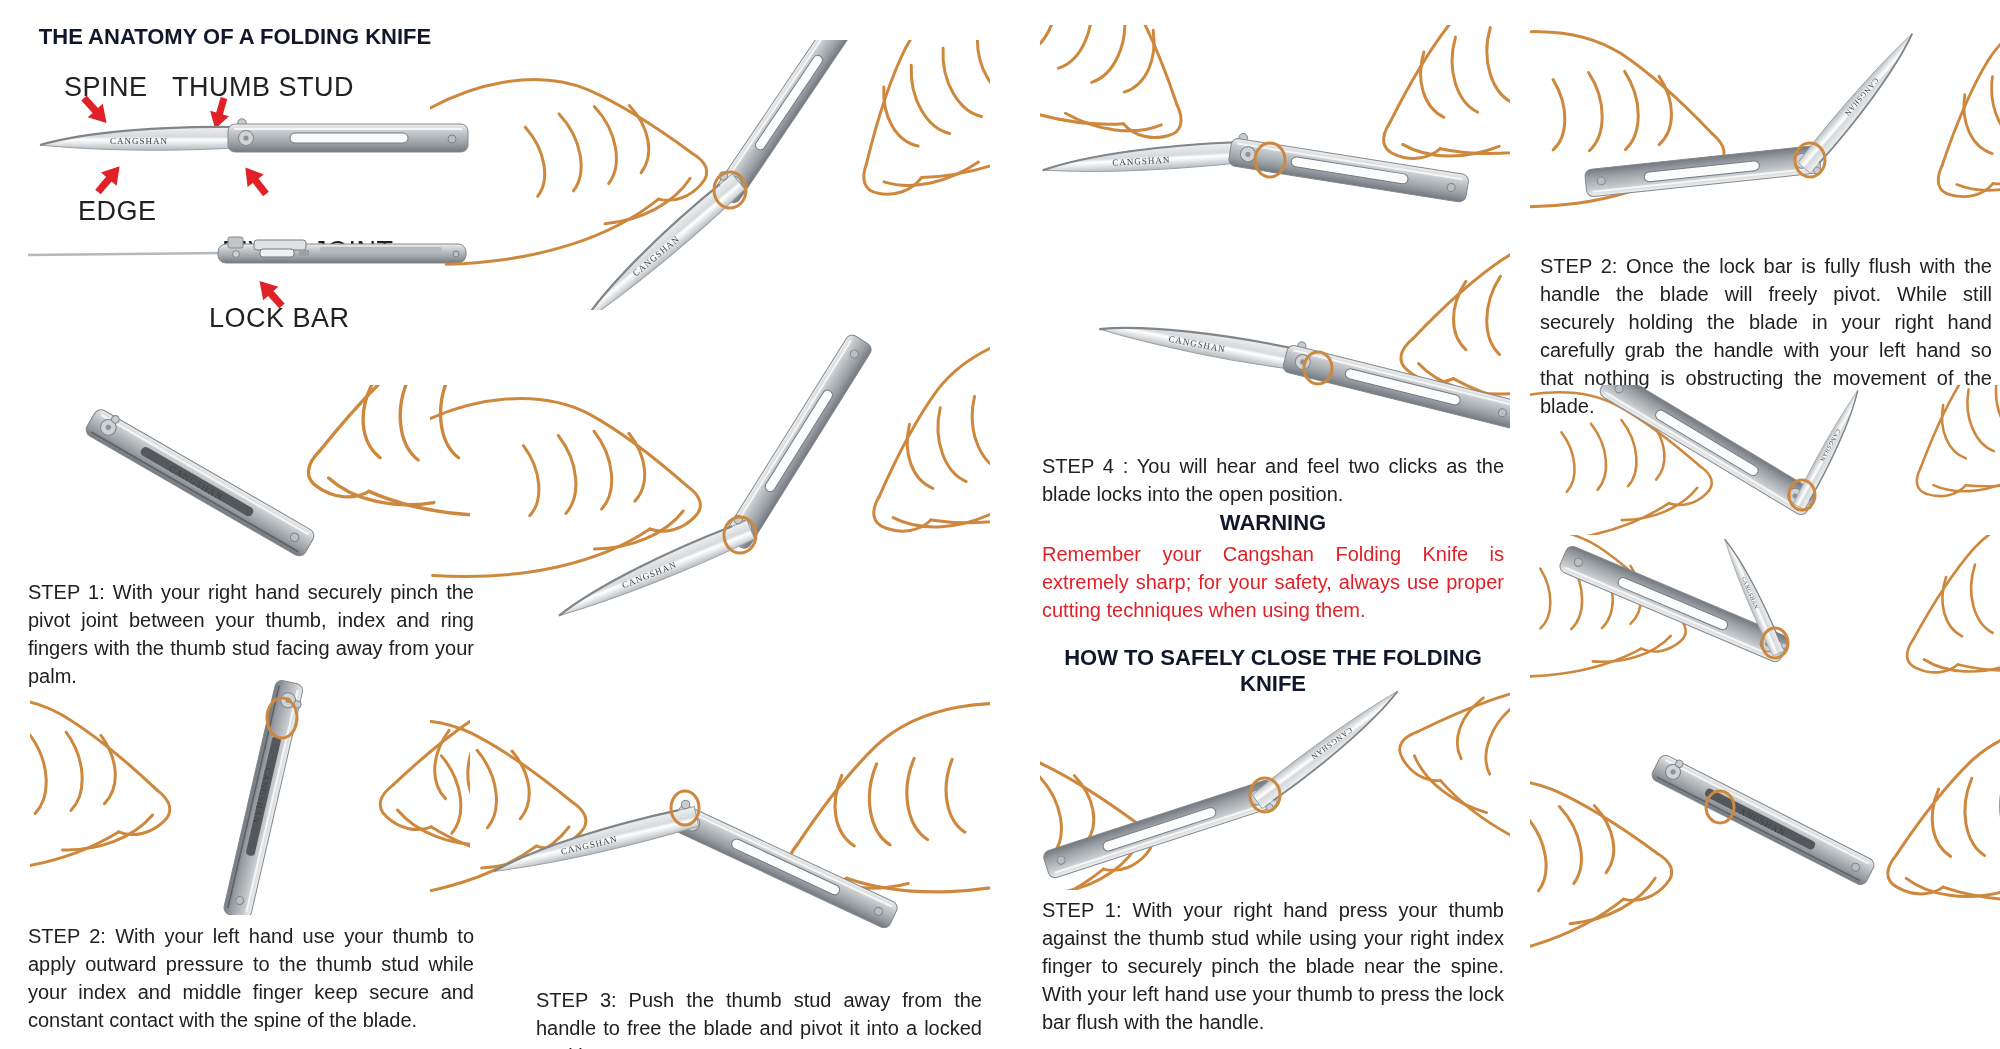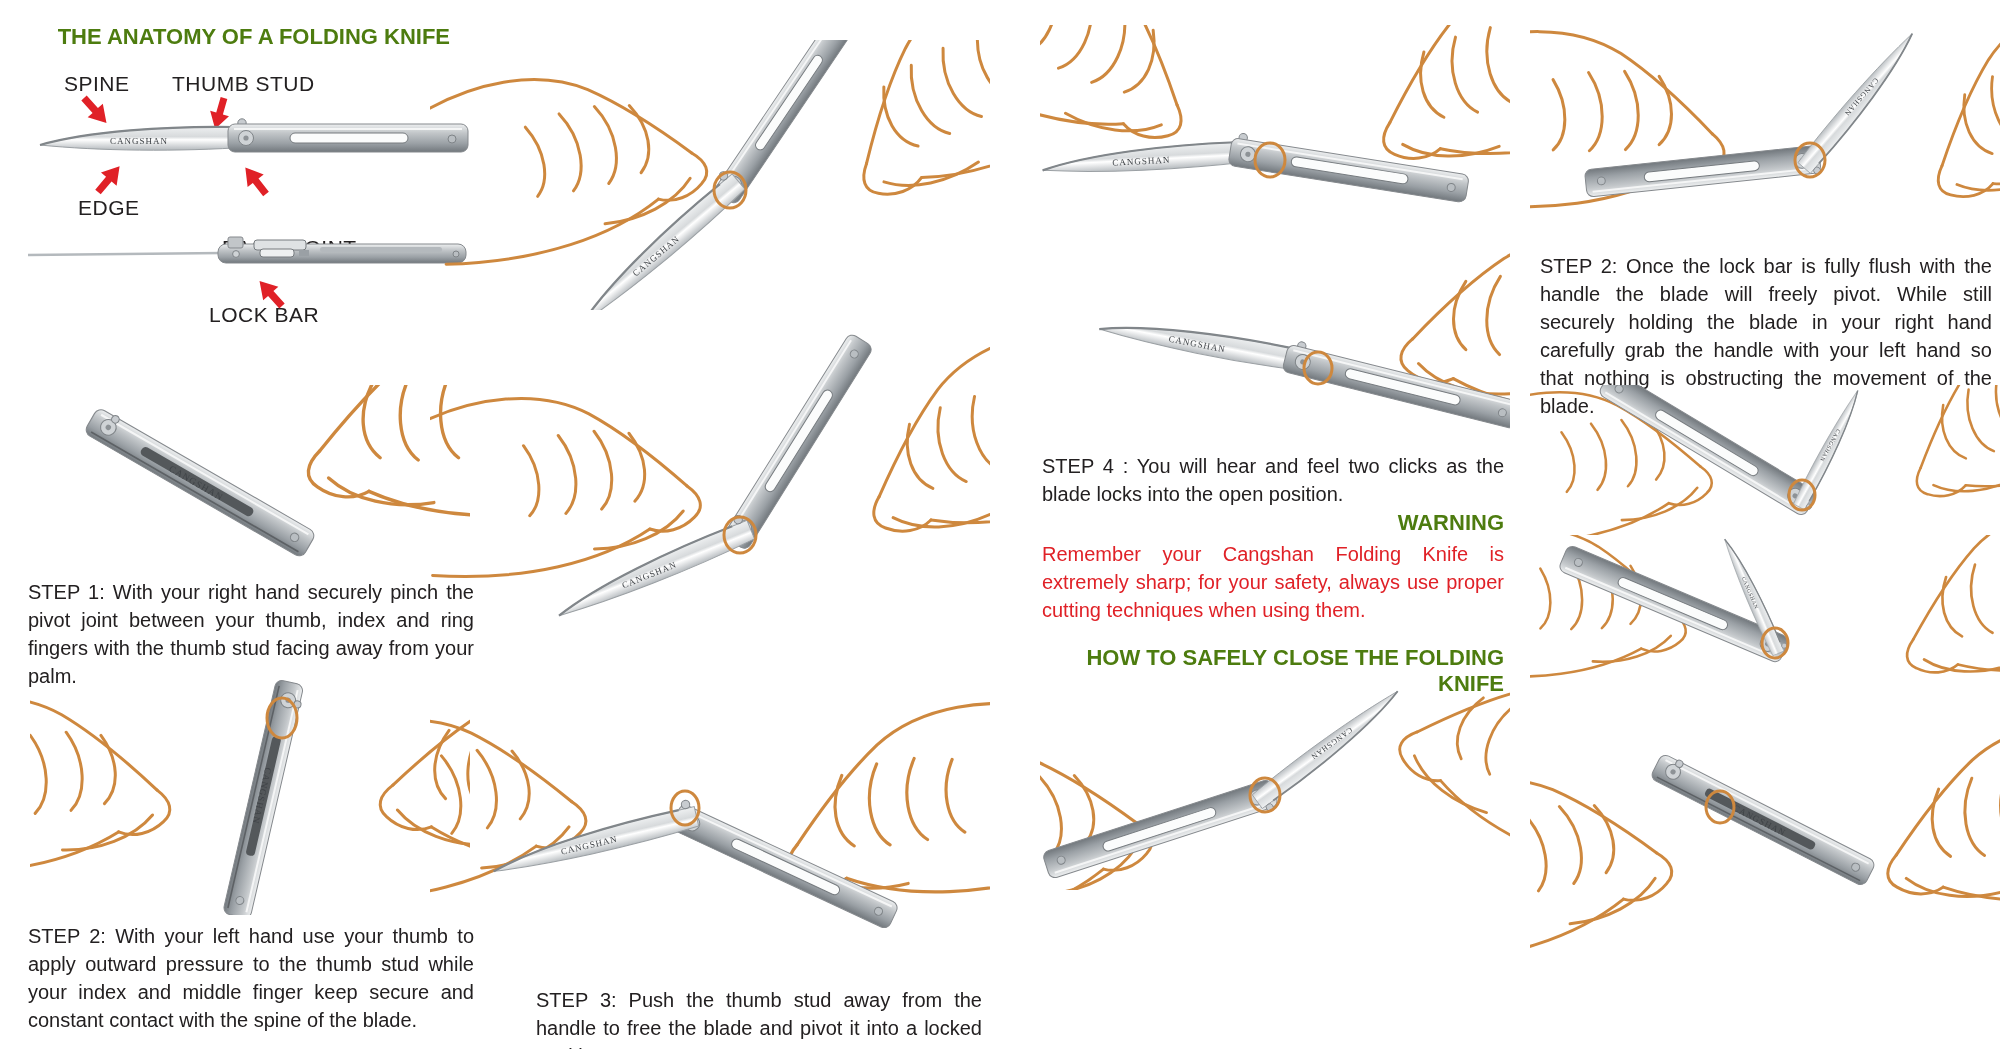--- a/index.html
+++ b/index.html
@@ -1,20 +1,20 @@
 <!DOCTYPE html>
 <html><head>
 <meta charset="utf-8">
 <style>
   html,body{margin:0;padding:0;background:#ffffff;}
   #page{position:relative;width:2000px;height:1049px;background:#ffffff;overflow:hidden;
         font-family:"Liberation Sans",sans-serif;color:#232021;}
   .abs{position:absolute;}
-  .rubric{color:#4d7c0f;font-weight:bold;font-size:22px;letter-spacing:0px;text-align:right;}
-  .label{font-size:21px;color:#232021;letter-spacing:0.5px;}
+  .rubric{color:#0f172a;font-weight:bold;font-size:22px;letter-spacing:0px;text-align:center;}
+  .label{font-size:27px;color:#232021;letter-spacing:0.5px;}
   .step{font-size:20px;line-height:28px;text-align:justify;color:#232021;}
   .step.red{color:#E02127;}
   svg.illus{position:absolute;overflow:hidden;}
   svg.arrow{position:absolute;overflow:visible;}
 </style>
 </head>
 <body>
 
 <div id="page">
 
@@ -187,20 +187,21 @@
   <div class="abs rubric" style="left:1042px;top:645px;width:462px;">HOW TO SAFELY CLOSE THE FOLDING KNIFE</div>
 
   <svg class="illus" style="left:1040px;top:675px;" width="470" height="215" viewBox="0 0 470 215">
     <use href="#hand-r" transform="translate(355,55) rotate(25) scale(0.95)"></use>
     <use href="#hand-l" transform="translate(120,150) rotate(-15)"></use>
     <use href="#k-handle" transform="translate(225,120) rotate(162)"></use>
     <use href="#k-blade" transform="translate(225,120) rotate(144) scale(0.85)"></use>
     <ellipse cx="225" cy="120" rx="15" ry="17" fill="none" stroke="#CE883E" stroke-width="3"></ellipse>
   </svg>
 
+  <div class="abs step" style="left:1042px;top:896px;width:462px;">STEP 1: With your right hand press your thumb against the thumb stud while using your right index finger to securely pinch the blade near the spine. With your left hand use your thumb to press the lock bar flush with the handle.</div>
 
   <svg class="illus" style="left:1530px;top:25px;" width="470" height="215" viewBox="0 0 470 215">
     <use href="#hand-l" transform="translate(205,115) rotate(-5)"></use>
     <use href="#hand-r" transform="translate(395,155) rotate(-20) scale(0.95)"></use>
     <use href="#k-handle" transform="translate(280,135) rotate(174) scale(0.98)"></use>
     <use href="#k-blade" transform="translate(280,135) rotate(131) scale(0.82)"></use>
     <ellipse cx="280" cy="135" rx="15" ry="17" fill="none" stroke="#CE883E" stroke-width="3"></ellipse>
   </svg>
 
   <div class="abs step" style="left:1540px;top:252px;width:452px;">STEP 2: Once the lock bar is fully flush with the handle the blade will freely pivot. While still securely holding the blade in your right hand carefully grab the handle with your left hand so that nothing is obstructing the movement of the blade.</div>

